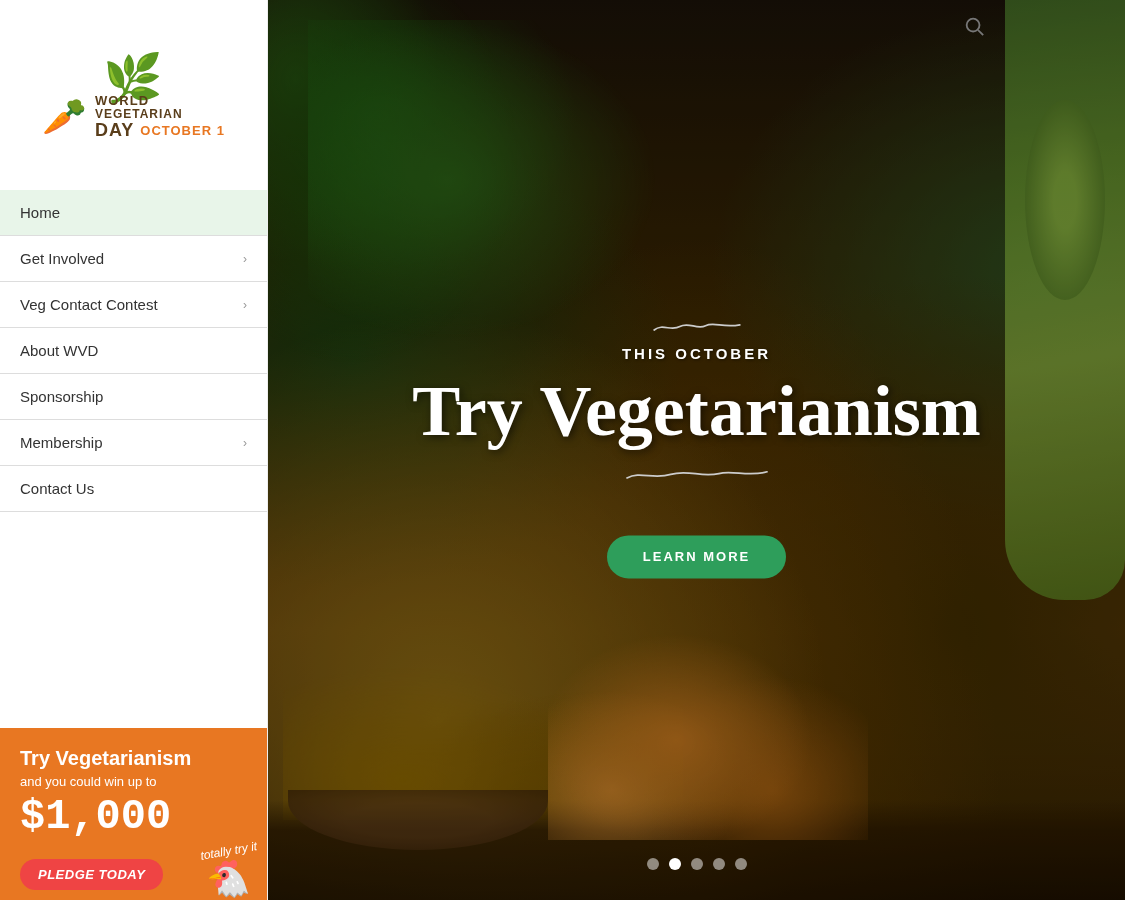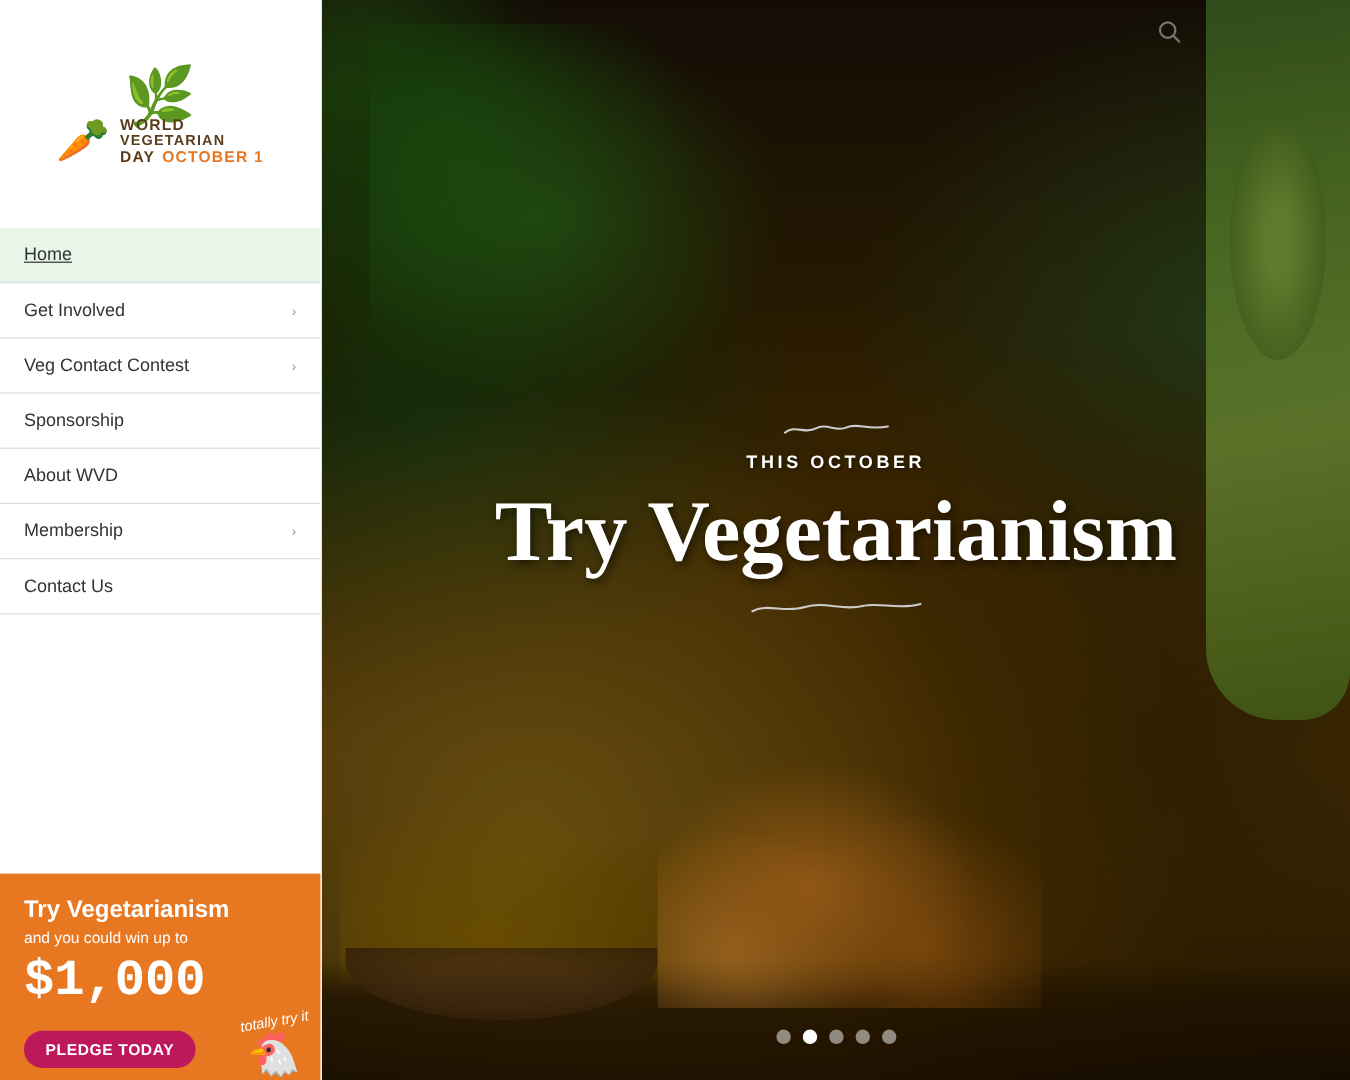--- a/index.html
+++ b/index.html
@@ -62,21 +62,21 @@
       letter-spacing: 1px;
     }
     .logo-vegetarian {
       font-size: 12px;
       font-weight: bold;
       color: #5a3e1b;
       letter-spacing: 1px;
       line-height: 1;
     }
     .logo-day {
-      font-size: 13px;
+      font-size: 18px;
       font-weight: bold;
       color: #5a3e1b;
       letter-spacing: 1px;
     }
     .logo-date {
       color: #e87722;
       font-size: 13px;
       font-weight: bold;
       letter-spacing: 1px;
     }
@@ -133,30 +133,31 @@
 
     .promo-amount {
       font-size: 42px;
       font-weight: bold;
       color: #fff;
       margin-top: 4px;
       font-family: Liberation Mono, monospace;
     }
 
     .pledge-btn {
-      background: #be185d;
+      background: #ef4444;
       color: #fff;
       border: none;
       padding: 8px 18px;
       border-radius: 20px;
       font-size: 13px;
       font-weight: bold;
       cursor: pointer;
       margin-top: 10px;
       letter-spacing: 0.5px;
+      font-style: italic;
     }
 
     .promo-image-area {
       position: absolute;
       bottom: 0;
       right: 10px;
       font-size: 11px;
       color: #fff;
       text-align: center;
     }
@@ -323,36 +324,36 @@
           <div style="display:flex; gap:6px; align-items:center;">
             <span class="logo-day">DAY</span>
             <span class="logo-date">OCTOBER 1</span>
           </div>
         </div>
       </div>
     </div>
   </div>
 
   <nav class="nav-menu">
-    <a class="nav-item" style="background:#e8f5e9;text-decoration:underline;">
+    <a class="nav-item" style="background:#e8f5e9;">
       <span>Home</span>
     </a>
     <a class="nav-item">
       <span>Get Involved</span>
       <span class="nav-arrow">›</span>
     </a>
     <a class="nav-item">
       <span>Veg Contact Contest</span>
       <span class="nav-arrow">›</span>
     </a>
     <a class="nav-item">
+      <span>About WVD</span>
+    </a>
+    <a class="nav-item">
       <span>Sponsorship</span>
-    </a>
-    <a class="nav-item">
-      <span>About WVD</span>
     </a>
     <a class="nav-item">
       <span>Membership</span>
       <span class="nav-arrow">›</span>
     </a>
     <a class="nav-item">
       <span>Contact Us</span>
     </a>
   </nav>
 
@@ -438,20 +439,21 @@
       <div class="hero-this-october">THIS OCTOBER</div>
       
       <h1 class="hero-main-title">Try Vegetarianism</h1>
       
       
       <svg class="hero-squiggle-bottom" viewBox="0 0 180 16">
         <path d="M10,12 C25,4 40,14 60,8 C80,2 95,12 115,7 C130,3 150,11 170,5" stroke="#ccc" stroke-width="2" fill="none" stroke-linecap="round"></path>
       </svg>
       
       <br>
+      <button class="learn-more-btn">LEARN MORE</button>
     </div>
 
     <div class="slider-dots">
       <div class="dot"></div>
       <div class="dot active"></div>
       <div class="dot"></div>
       <div class="dot"></div>
       <div class="dot"></div>
     </div>
 

